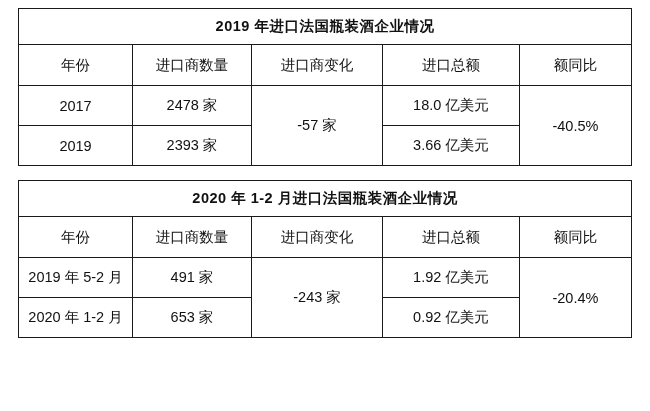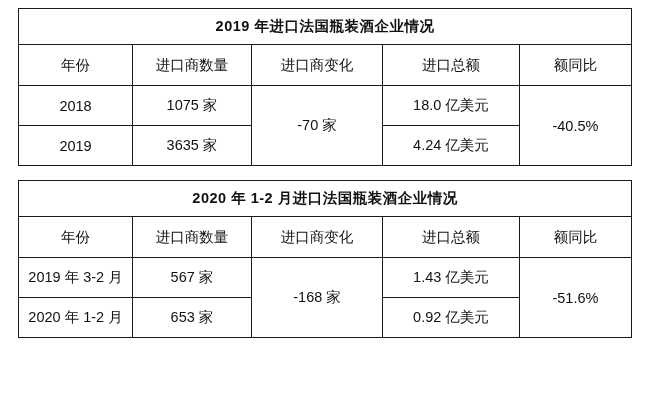--- a/index.html
+++ b/index.html
@@ -78,30 +78,30 @@
         <td class="title-cell" colspan="5">2019 年进口法国瓶装酒企业情况</td>
       </tr>
       <tr>
         <td class="head-cell">年份</td>
         <td class="head-cell">进口商数量</td>
         <td class="head-cell">进口商变化</td>
         <td class="head-cell">进口总额</td>
         <td class="head-cell">额同比</td>
       </tr>
       <tr>
-        <td class="data-cell">2018</td>
-        <td class="data-cell">1075 家</td>
-        <td class="data-cell span-cell" rowspan="2">-70 家</td>
+        <td class="data-cell">2017</td>
+        <td class="data-cell">2478 家</td>
+        <td class="data-cell span-cell" rowspan="2">-57 家</td>
         <td class="data-cell">18.0 亿美元</td>
         <td class="data-cell span-cell" rowspan="2">-40.5%</td>
       </tr>
       <tr>
         <td class="data-cell">2019</td>
-        <td class="data-cell">3635 家</td>
-        <td class="data-cell">4.24 亿美元</td>
+        <td class="data-cell">2393 家</td>
+        <td class="data-cell">3.66 亿美元</td>
       </tr>
     </tbody>
   </table>
 
   <div class="gap"></div>
 
   <table class="tbl">
     <colgroup>
       <col class="c1">
         <col class="c2">
@@ -114,25 +114,25 @@
         <td class="title-cell" colspan="5">2020 年 1-2 月进口法国瓶装酒企业情况</td>
       </tr>
       <tr>
         <td class="head-cell">年份</td>
         <td class="head-cell">进口商数量</td>
         <td class="head-cell">进口商变化</td>
         <td class="head-cell">进口总额</td>
         <td class="head-cell">额同比</td>
       </tr>
       <tr>
-        <td class="data-cell">2019 年 3-2 月</td>
-        <td class="data-cell">567 家</td>
-        <td class="data-cell span-cell" rowspan="2">-168 家</td>
-        <td class="data-cell">1.43 亿美元</td>
-        <td class="data-cell span-cell" rowspan="2">-51.6%</td>
+        <td class="data-cell">2019 年 5-2 月</td>
+        <td class="data-cell">491 家</td>
+        <td class="data-cell span-cell" rowspan="2">-243 家</td>
+        <td class="data-cell">1.92 亿美元</td>
+        <td class="data-cell span-cell" rowspan="2">-20.4%</td>
       </tr>
       <tr>
         <td class="data-cell">2020 年 1-2 月</td>
         <td class="data-cell">653 家</td>
         <td class="data-cell">0.92 亿美元</td>
       </tr>
     </tbody>
   </table>
 
 </div>

